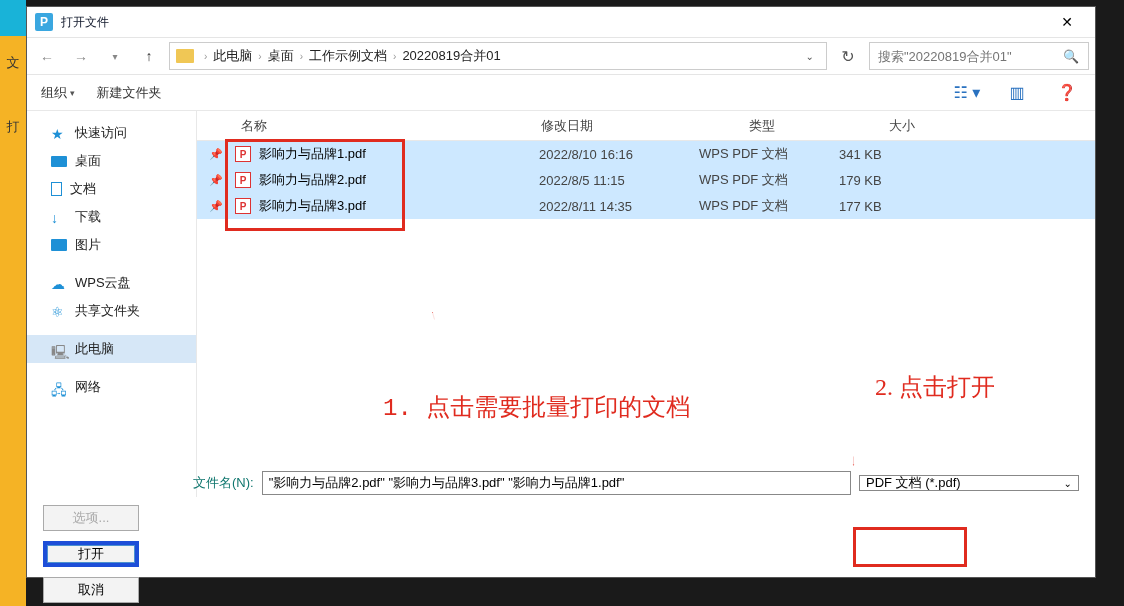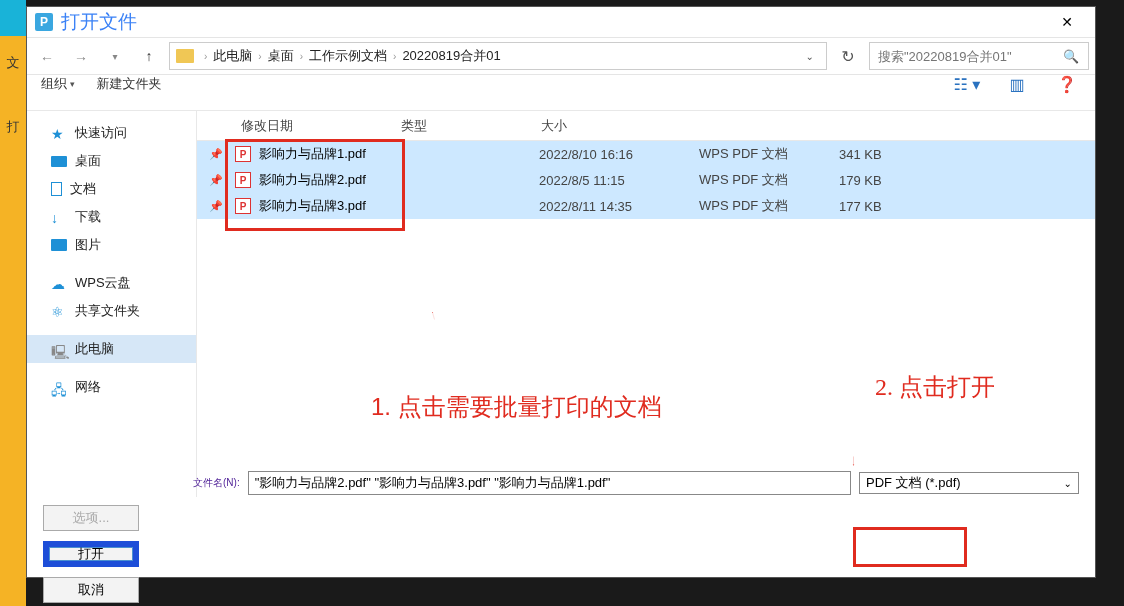--- a/index.html
+++ b/index.html
@@ -21,21 +21,21 @@
   background: #fff;
 }
 .titlebar .app-icon {
   width: 18px; height: 18px;
   background: #3aa7e0;
   display: inline-flex; align-items: center; justify-content: center;
   font-size: 12px; color: #fff; font-weight: bold;
   border-radius: 2px;
   margin-right: 8px;
 }
-.titlebar .title { font-size: 19px; color: #3b82f6; }
+.titlebar .title { font-size: 12px; color: #0f172a; }
 .titlebar .spacer { flex: 1; }
 .titlebar .close { width: 40px; text-align: center; font-size: 14px; cursor: pointer; }
 
 .navbar {
   height: 38px;
   border-top: 1px solid #e5e5e5;
   border-bottom: 1px solid #e5e5e5;
   display: flex; align-items: center;
   padding: 0 6px;
   gap: 6px;
@@ -72,21 +72,21 @@
   border: 1px solid #ccc;
   display: flex; align-items: center;
   padding: 0 8px;
   font-size: 13px;
 }
 .search input { border: none; outline: none; flex: 1; font-size: 13px; }
 .search .search-icon { color: #555; font-size: 13px; }
 
 .toolbar {
   height: 36px;
-  display: flex; align-items: flex-start;
+  display: flex; align-items: center;
   padding: 0 14px;
   gap: 22px;
   border-bottom: 1px solid #e8e8e8;
 }
 .tb-item { font-size: 13px; color: #333; display: inline-flex; align-items: center; gap: 3px; cursor: pointer; }
 .tb-item .drop { font-size: 9px; color: #555; }
 .toolbar .spacer { flex: 1; }
 .tb-icon { width: 28px; color: #2a72c0; text-align: center; cursor: pointer; }
 
 .body { flex: 1; display: flex; overflow: hidden; }
@@ -122,21 +122,21 @@
 .columns {
   height: 30px;
   display: flex; align-items: center;
   font-size: 13px;
   color: #444;
   border-bottom: 1px solid #e8e8e8;
   padding-left: 44px;
 }
 .col-name { width: 300px; }
 .col-date { width: 160px; }
-.col-type { width: 140px; }
+.col-type { width: 140px; margin-left: 48px; }
 .col-size { width: 90px; }
 
 .files { }
 .file-row {
   height: 26px;
   display: flex; align-items: center;
   font-size: 13px;
   padding-left: 12px;
   background: #cde8ff;
 }
@@ -150,24 +150,24 @@
 .red-box1 {
   position: absolute;
   left: 28px; top: 28px;
   width: 180px; height: 92px;
   border: 3px solid #e02b1f;
   pointer-events: none;
 }
 
 .annotation1 {
   position: absolute;
-  left: 174px; top: 280px;
+  left: 186px; top: 280px;
   font-size: 24px;
   color: #e02b1f;
-  font-family: Liberation Sans, sans-serif;
+  font-family: Liberation Mono, monospace;
 }
 .annotation2 {
   position: absolute;
   right: 100px; top: 260px;
   font-size: 24px;
   color: #e02b1f;
   font-family: Liberation Serif, serif;
 }
 .arrow1 {
   position: absolute;
@@ -182,47 +182,47 @@
   pointer-events: none;
 }
 
 .footer {
   height: 80px;
   display: flex; flex-direction: column; justify-content: center;
   padding: 0 16px;
   gap: 10px;
 }
 .fn-row { display: flex; align-items: center; gap: 8px; padding-left: 150px; }
-.fn-label { font-size: 10px; color: #4c1d95; }
+.fn-label { font-size: 13px; color: #0f766e; }
 .fn-input {
   flex: 1;
   height: 24px;
   border: 1px solid #888;
   padding: 0 6px;
   font-size: 13px;
 }
 .ft-select {
   width: 220px;
-  height: 22px;
+  height: 16px;
   border: 1px solid #888;
   padding: 0 6px;
   font-size: 13px;
   display: flex; align-items: center; justify-content: space-between;
 }
 .btn-row { display: flex; justify-content: flex-end; gap: 10px; padding-right: 2px; flex-direction: column; }
 .btn {
   width: 96px; height: 26px;
   border: 1px solid #aaa;
   background: #f3f3f3;
   font-size: 13px;
   display: flex; align-items: center; justify-content: center;
   cursor: pointer;
 }
 .btn.disabled { color: #aaa; }
-.btn.open { border: 6px solid #1d4ed8; box-shadow: inset 0 0 0 1px #4a90d0; text-align: right; }
+.btn.open { border: 4px solid #1d4ed8; box-shadow: inset 0 0 0 1px #4a90d0; text-align: right; }
 .red-box2 {
   position: absolute;
   right: 128px; bottom: 10px;
   width: 114px; height: 40px;
   border: 3px solid #e02b1f;
   pointer-events: none;
 }
 
 .left-strip {
   position: absolute;
@@ -326,20 +326,21 @@
       </div>
       <div class="sb-spacer"></div>
       <div class="sb-item">
         <span class="sb-icon net">🖧</span>
         <span>网络</span>
       </div>
     </div>
 
     <div class="main">
       <div class="columns">
+        <span class="col-name">名称</span>
         <span class="col-date">修改日期</span>
         <span class="col-type">类型</span>
         <span class="col-size">大小</span>
       </div>
       <div class="files">
         <div class="file-row">
           <span class="pin">📌</span>
           <span class="ficon">P</span>
           <span class="fname">影响力与品牌1.pdf</span>
           <span class="fdate">2022/8/10 16:16</span>

